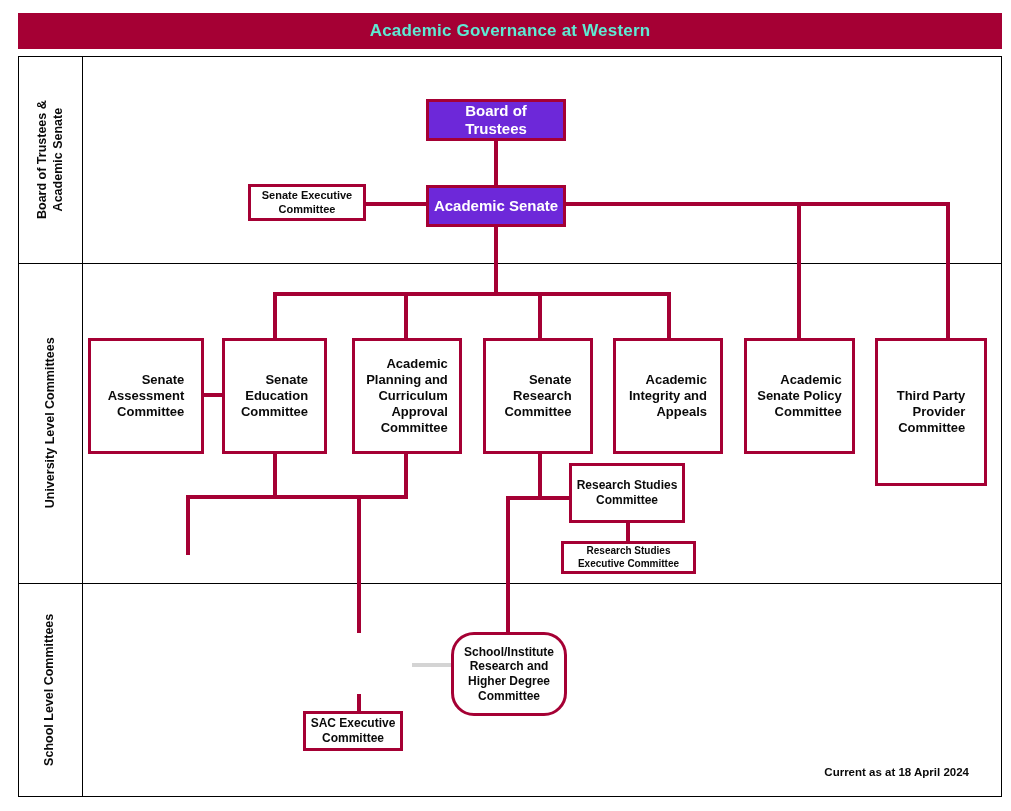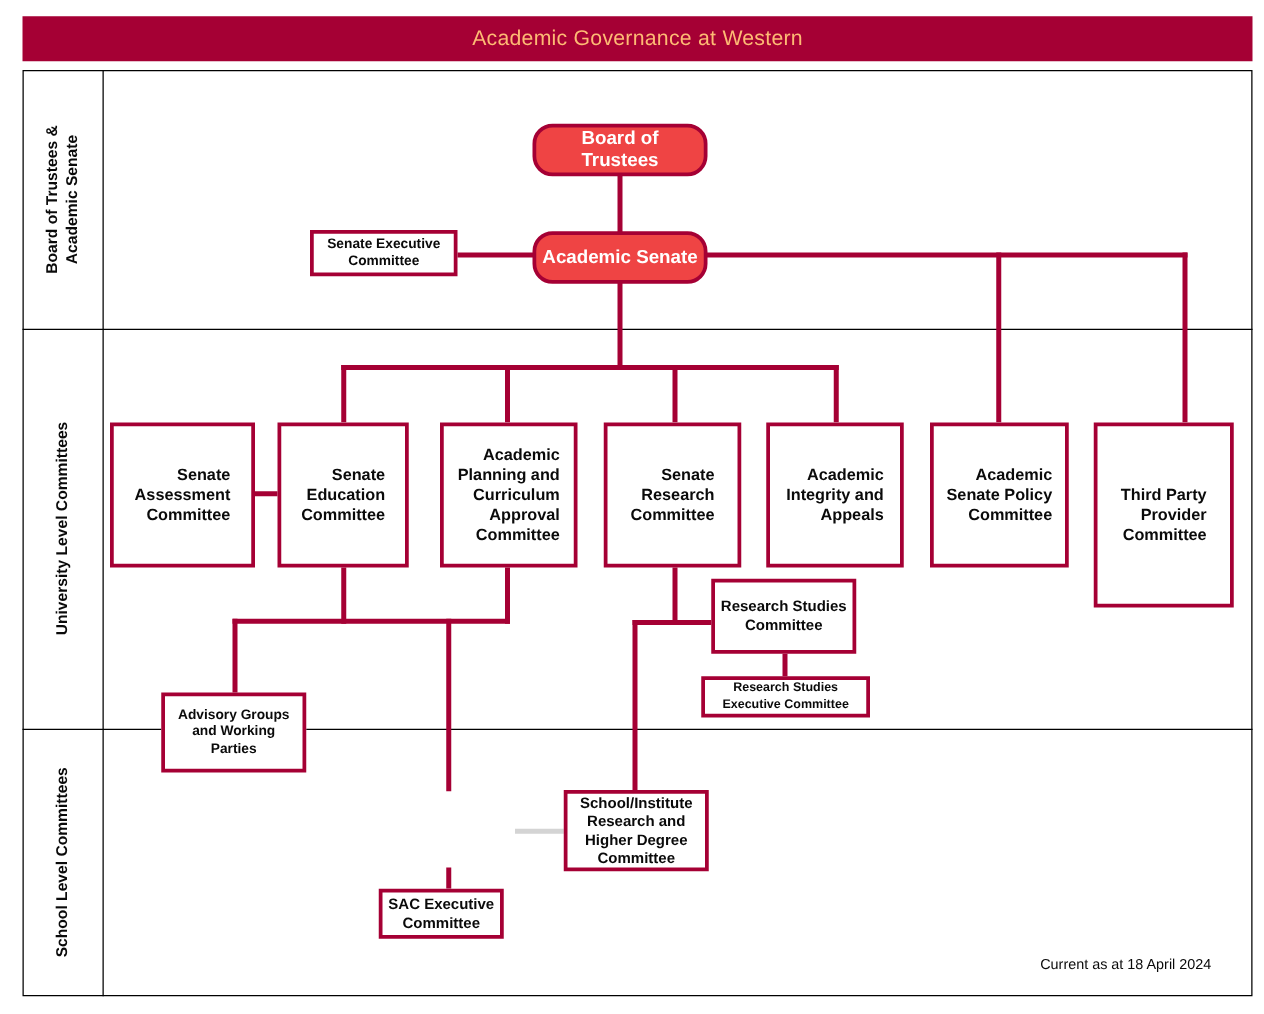--- a/index.html
+++ b/index.html
@@ -14,21 +14,21 @@
   
   #chart-root{position:relative;width:1011px;height:811px;overflow:hidden;background:#fff;}
 
   
   .title-bar{
     position:absolute;left:18px;top:13px;width:984px;height:36px;
     background:#A50034;
     display:flex;align-items:center;justify-content:center;
   }
   .title-bar .title-text{
-    color:#fdba74;font-weight:normal;font-size:17px;letter-spacing:.2px;
+    color:#5eead4;font-weight:bold;font-size:17px;letter-spacing:.2px;
   }
 
   
   .frame{
     position:absolute;left:18px;top:56px;width:984px;height:741px;
     border:1px solid #000;box-sizing:border-box;background:#fff;
   }
   .band-divider{position:absolute;left:18px;width:984px;height:0;border-top:1px solid #000;}
   .label-col-line{position:absolute;left:82px;top:56px;width:0;height:741px;border-left:1px solid #000;}
 
@@ -45,37 +45,37 @@
   }
 
   
   .node{
     position:absolute;box-sizing:border-box;
     display:flex;align-items:center;justify-content:center;text-align:center;
     background:#ffffff;border:3px solid #A50034;
     font-weight:bold;color:#0a0a0a;line-height:1.22;
     padding:2px 4px;z-index:5;
   }
-  .node.solid{background:#ef4444;border-color:#A50034;color:#ffffff;border-radius:16px;}
+  .node.solid{background:#6d28d9;border-color:#A50034;color:#ffffff;}
   .node.fs15{font-size:15px;}
   .node.fs13{font-size:13px;text-align:right;}
   .node.fs12{font-size:12px;}
   .node.fs11{font-size:11px;align-items:center;}
   .node.fs10{font-size:10px;}
 
   
   .conn{position:absolute;background:#A50034;z-index:1;}
   .conn.h{height:4px;}
   .conn.v{width:4px;}
   .conn.grey{background:#d4d4d4;}
 
   
   .footer-date{
     position:absolute;right:42px;top:766px;
-    font-size:11.5px;font-weight:normal;color:#0a0a0a;
+    font-size:11.5px;font-weight:bold;color:#0a0a0a;
   }
 </style>
 </head>
 <body>
 
 <div id="chart-root">
 
   <div class="title-bar">
     <div class="title-text">Academic Governance at Western</div>
   </div>
@@ -170,26 +170,23 @@
   </div>
 
   <div class="node fs12" style="left:569px;top:463px;width:116px;height:60px;">
     <span>Research Studies<br>Committee</span>
   </div>
 
   <div class="node fs10" style="left:561px;top:541px;width:135px;height:33px;">
     <span>Research Studies<br>Executive Committee</span>
   </div>
 
-  <div class="node fs11" style="left:129px;top:554px;width:116px;height:64px;">
-    <span>Advisory Groups<br>and Working<br>Parties</span>
-  </div>
 
 
-  <div class="node fs12" style="left:451px;top:632px;width:116px;height:65px;">
+  <div class="node fs12" style="left:451px;top:632px;width:116px;height:84px;border-radius:23px;">
     <span>School/Institute<br>Research and<br>Higher Degree<br>Committee</span>
   </div>
 
   <div class="node fs12" style="left:303px;top:711px;width:100px;height:40px;">
     <span>SAC Executive<br>Committee</span>
   </div>
 
   <div class="footer-date">Current as at 18 April 2024</div>
 
 </div>

